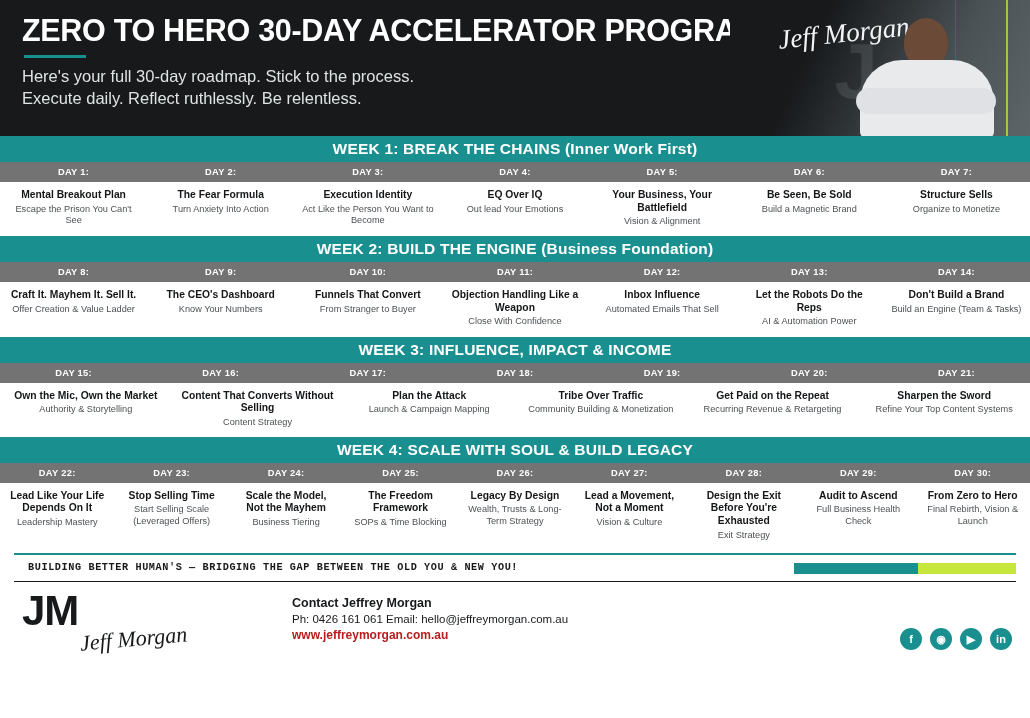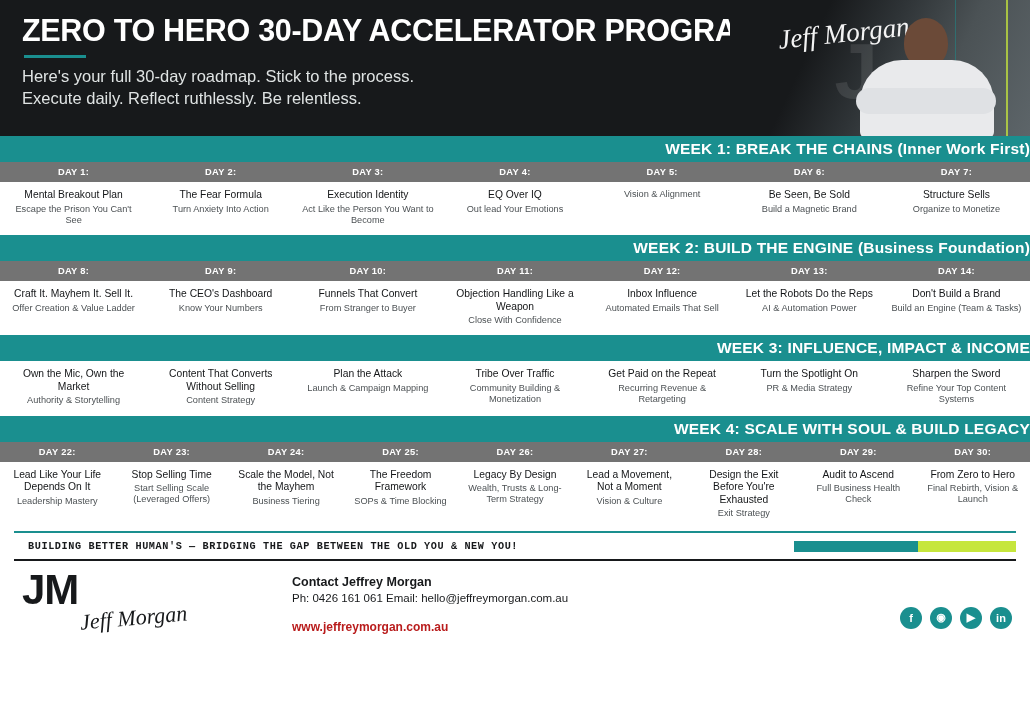--- a/index.html
+++ b/index.html
@@ -74,21 +74,21 @@
     background:#dfe1e4; border-radius: 13px;
   }
   .person .neck {
     position:absolute; left: 62px; top: 44px; width: 26px; height: 16px; background:#6b4a38;
   }
 
   
   .week-band {
     background: #1a8f8f;
     color: #fff;
-    text-align: right;
+    text-align: center;
     font-weight: bold;
     font-size: 15.5px;
     height: 26px;
     line-height: 26px;
     letter-spacing: .2px;
   }
   .day-head-row {
     display: flex;
     background: #737373;
     height: 20px;
@@ -107,21 +107,21 @@
     background: #ffffff;
     padding: 7px 0 9px 0;
   }
   .card {
     flex: 1 1 0;
     text-align: center;
     padding: 0 7px;
   }
   .card-title {
     font-size: 10.3px;
-    font-weight: normal;
+    font-weight: bold;
     color: #141618;
     line-height: 1.22;
     margin-bottom: 2px;
   }
   .card-sub {
     font-size: 9.2px;
     color: #4c5154;
     line-height: 1.22;
   }
   .week-block { }
@@ -163,21 +163,21 @@
     font-size: 42px; font-weight: bold; color: #17191b; letter-spacing: -1px;
     font-family: "Liberation Sans", sans-serif; line-height: 1;
   }
   .logo-sign {
     font-family: "Liberation Serif", serif; font-style: italic;
     font-size: 22px; color: #17191b; margin-top: -8px; margin-left: 58px;
     transform: rotate(-5deg); display:inline-block;
   }
   .contact-col { width: 420px; padding-top: 6px; }
   .contact-name { font-size: 12.5px; font-weight: bold; color: #17191b; margin-bottom: 3px; }
-  .contact-line { font-size: 11.5px; color: #17191b; margin-bottom: 16px; }
+  .contact-line { font-size: 11.5px; color: #17191b; margin-bottom: 3px; }
   .contact-web { font-size: 12px; color: #b91c1c; font-weight: bold; }
   .social-col {
     position: absolute; right: 18px; bottom: 18px;
     display: flex; gap: 8px;
   }
   .social {
     width: 22px; height: 22px; border-radius: 50%;
     background: #1a8f8f; color: #fff;
     display: flex; align-items: center; justify-content: center;
     font-size: 11px; font-weight: bold; font-family: "Liberation Sans", sans-serif;
@@ -232,20 +232,21 @@
       </div>
       <div class="card">
         <div class="card-title">Execution Identity</div>
         <div class="card-sub">Act Like the Person You Want to Become</div>
       </div>
       <div class="card">
         <div class="card-title">EQ Over IQ</div>
         <div class="card-sub">Out lead Your Emotions</div>
       </div>
       <div class="card">
+        <div class="card-title">Your Business, Your Battlefield</div>
         <div class="card-sub">Vision &amp; Alignment</div>
       </div>
       <div class="card">
         <div class="card-title">Be Seen, Be Sold</div>
         <div class="card-sub">Build a Magnetic Brand</div>
       </div>
       <div class="card">
         <div class="card-title">Structure Sells</div>
         <div class="card-sub">Organize to Monetize</div>
       </div>
@@ -290,44 +291,49 @@
       </div>
       <div class="card">
         <div class="card-title">Don't Build a Brand</div>
         <div class="card-sub">Build an Engine (Team &amp; Tasks)</div>
       </div>
     </div>
   </div>
 
   <div class="week-block">
     <div class="week-band">WEEK 3: INFLUENCE, IMPACT &amp; INCOME</div>
+    <div class="day-head-row">
+      <div class="day-head">DAY 15:</div>
+      <div class="day-head">DAY 16:</div>
+      <div class="day-head">DAY 17:</div>
+      <div class="day-head">DAY 18:</div>
+      <div class="day-head">DAY 19:</div>
+      <div class="day-head">DAY 20:</div>
+      <div class="day-head">DAY 21:</div>
+    </div>
     <div class="cards-row">
       <div class="card">
         <div class="card-title">Own the Mic, Own the Market</div>
         <div class="card-sub">Authority &amp; Storytelling</div>
       </div>
       <div class="card">
         <div class="card-title">Content That Converts Without Selling</div>
         <div class="card-sub">Content Strategy</div>
       </div>
       <div class="card">
         <div class="card-title">Plan the Attack</div>
         <div class="card-sub">Launch &amp; Campaign Mapping</div>
       </div>
       <div class="card">
         <div class="card-title">Tribe Over Traffic</div>
         <div class="card-sub">Community Building &amp; Monetization</div>
       </div>
       <div class="card">
         <div class="card-title">Get Paid on the Repeat</div>
         <div class="card-sub">Recurring Revenue &amp; Retargeting</div>
-      </div>
-      <div class="card">
-        <div class="card-title">Turn the Spotlight On</div>
-        <div class="card-sub">PR &amp; Media Strategy</div>
       </div>
       <div class="card">
         <div class="card-title">Sharpen the Sword</div>
         <div class="card-sub">Refine Your Top Content Systems</div>
       </div>
     </div>
   </div>
 
   <div class="week-block">
     <div class="week-band">WEEK 4: SCALE WITH SOUL &amp; BUILD LEGACY</div>

